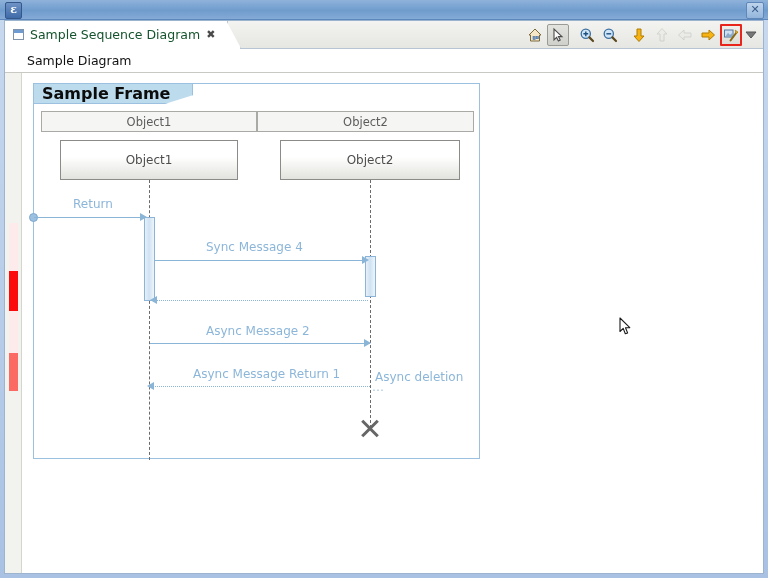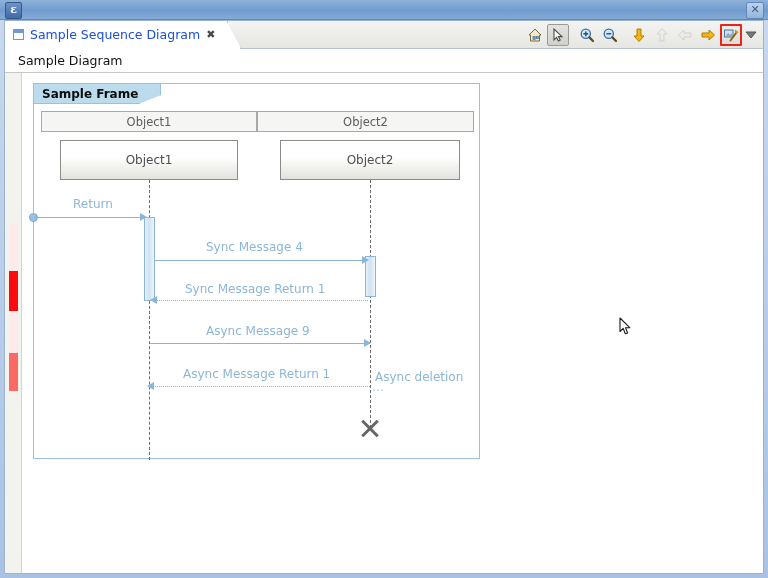--- a/index.html
+++ b/index.html
@@ -42,41 +42,41 @@
        border-bottom:2px solid #ffffff;
        box-sizing:border-box;cursor:pointer;}
   .tab:after{content:"";position:absolute;right:-14px;top:0;
              width:14px;height:28px;background:#ffffff;
              border-right:1px solid #b6c4d4;
              clip-path:polygon(0 0,100% 100%,0 100%);}
   .tab-doc-icon{width:11px;height:11px;border:1px solid #7f93ab;
                 background:#fff;position:relative;box-sizing:border-box;}
   .tab-doc-icon:before{content:"";position:absolute;left:0;top:0;right:0;height:3px;
                        background:#6e9bd1;}
-  .tab-label{font-size:12.5px;color:#1d4ed8;white-space:nowrap;text-align:right;}
+  .tab-label{font-size:12.5px;color:#14532d;white-space:nowrap;text-align:right;}
   .tab-close{font-size:11px;color:#4a4a4a;font-weight:bold;cursor:pointer;
              font-family:"DejaVu Sans","Liberation Sans",sans-serif;}
 
   
   .toolbar{position:absolute;right:4px;top:1px;height:26px;
            display:flex;align-items:center;gap:1px;}
   .tbtn{width:22px;height:22px;display:flex;align-items:center;justify-content:center;
         border:1px solid transparent;border-radius:2px;box-sizing:border-box;cursor:pointer;
         position:relative;}
   .tbtn.pressed{background:linear-gradient(#e3e3e0,#d0d0cb);border-color:#9a9a96;}
   .tbtn.marked{border:2px solid #e8241b;border-radius:1px;
                background:linear-gradient(#f0efec,#ddddd8);}
   .tbtn.dim{opacity:.32;}
   .tbtn svg{display:block;}
   .tb-sep{width:5px;}
   .chev{width:16px;height:22px;display:flex;align-items:center;justify-content:center;cursor:pointer;}
 
   
   .subheader{height:24px;background:#ffffff;border-bottom:1px solid #c9c9c4;
-             display:flex;align-items:center;padding-left:13px;box-sizing:border-box;}
+             display:flex;align-items:center;padding-left:22px;box-sizing:border-box;}
   .subheader span{font-size:12.5px;color:#111;}
 
   
   .canvasrow{position:relative;height:500px;background:#ffffff;}
 
   
   .ruler{position:absolute;left:0;top:0;width:17px;height:500px;
          background:#f2f2ef;border-right:1px solid #d5d5d0;box-sizing:border-box;}
   .ruler-track{position:absolute;left:4px;width:9px;background:#fdeaea;}
   .ruler-mark{position:absolute;left:4px;width:9px;}
@@ -85,21 +85,21 @@
           overflow:hidden;}
 
   
   .frame{position:absolute;left:10px;top:10px;width:447px;height:376px;
          border:1px solid #9cc0e0;box-sizing:border-box;background:#fff;}
   .frame-label{position:absolute;left:0;top:0;height:20px;padding:0 22px 0 8px;
                display:flex;align-items:center;
                background:#bcdcee;border:1px solid #9cc0e0;border-left:none;border-top:none;
                box-sizing:border-box;
                clip-path:polygon(0 0,100% 0,100% 55%,82% 100%,0 100%);}
-  .frame-label span{font-size:12px;font-weight:bold;color:#0c0c0c;white-space:nowrap;}
+  .frame-label span{font-size:16px;font-weight:bold;color:#0c0c0c;white-space:nowrap;}
 
   
   .objhead{position:absolute;height:21px;box-sizing:border-box;
            background:#f5f5f4;border:1px solid #a9a9a5;
            display:flex;align-items:center;justify-content:center;}
   .objhead span{font-size:11.5px;color:#5c5c5c;}
 
   
   .objbox{position:absolute;height:40px;box-sizing:border-box;
           background:linear-gradient(#ffffff 0%,#ffffff 42%,#e2e2de 100%);
@@ -280,29 +280,28 @@
           <div class="msgline" style="left:0px;top:133px;width:110px;"></div>
           <div class="arrowR" style="left:106px;top:129px;"></div>
           <div class="msglabel" style="left:39px;top:113px;">Return</div>
 
           <div class="msgline" style="left:120px;top:176px;width:213px;"></div>
           <div class="arrowR" style="left:328px;top:172px;"></div>
           <div class="msglabel" style="left:172px;top:156px;">Sync Message 4</div>
 
           <div class="msgline dotted" style="left:122px;top:216px;width:212px;"></div>
           <div class="arrowL" style="left:116px;top:212px;"></div>
-          <div class="msglabel" style="left:151px;top:198px;">Sync Message Return 1</div>
 
           <div class="msgline" style="left:116px;top:259px;width:220px;"></div>
           <div class="arrowR" style="left:330px;top:255px;"></div>
-          <div class="msglabel" style="left:172px;top:240px;">Async Message 9</div>
+          <div class="msglabel" style="left:172px;top:240px;">Async Message 2</div>
 
           <div class="msgline dotted" style="left:119px;top:302px;width:217px;"></div>
           <div class="arrowL" style="left:113px;top:298px;"></div>
-          <div class="msglabel" style="left:149px;top:283px;">Async Message Return 1</div>
+          <div class="msglabel" style="left:159px;top:283px;">Async Message Return 1</div>
 
           <div class="msglabel" style="left:341px;top:286px;">Async deletion</div>
           <div class="ellipsis" style="left:338px;top:296px;">…</div>
 
           <div class="delx" style="left:325px;top:333px;">
             <i></i>
               <i></i>
           </div>
         </div>
       </div>

